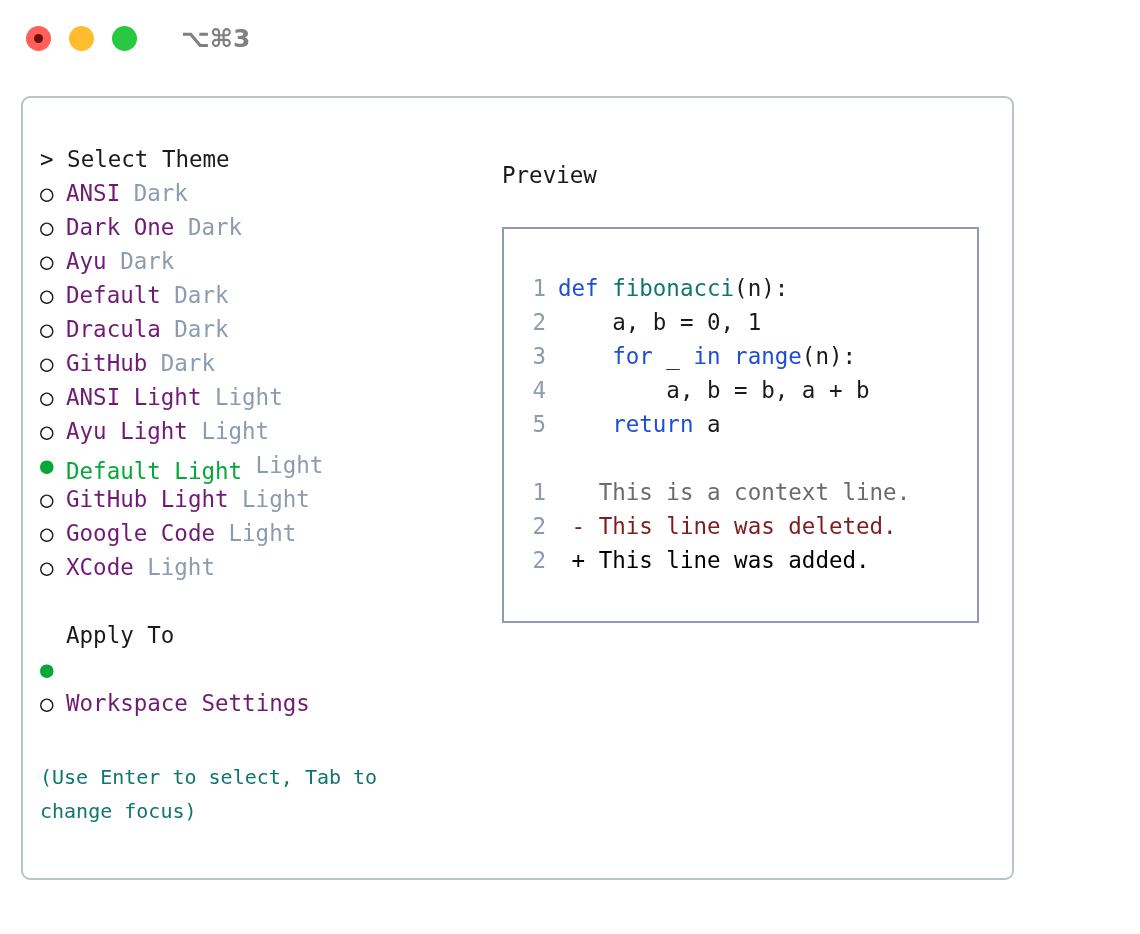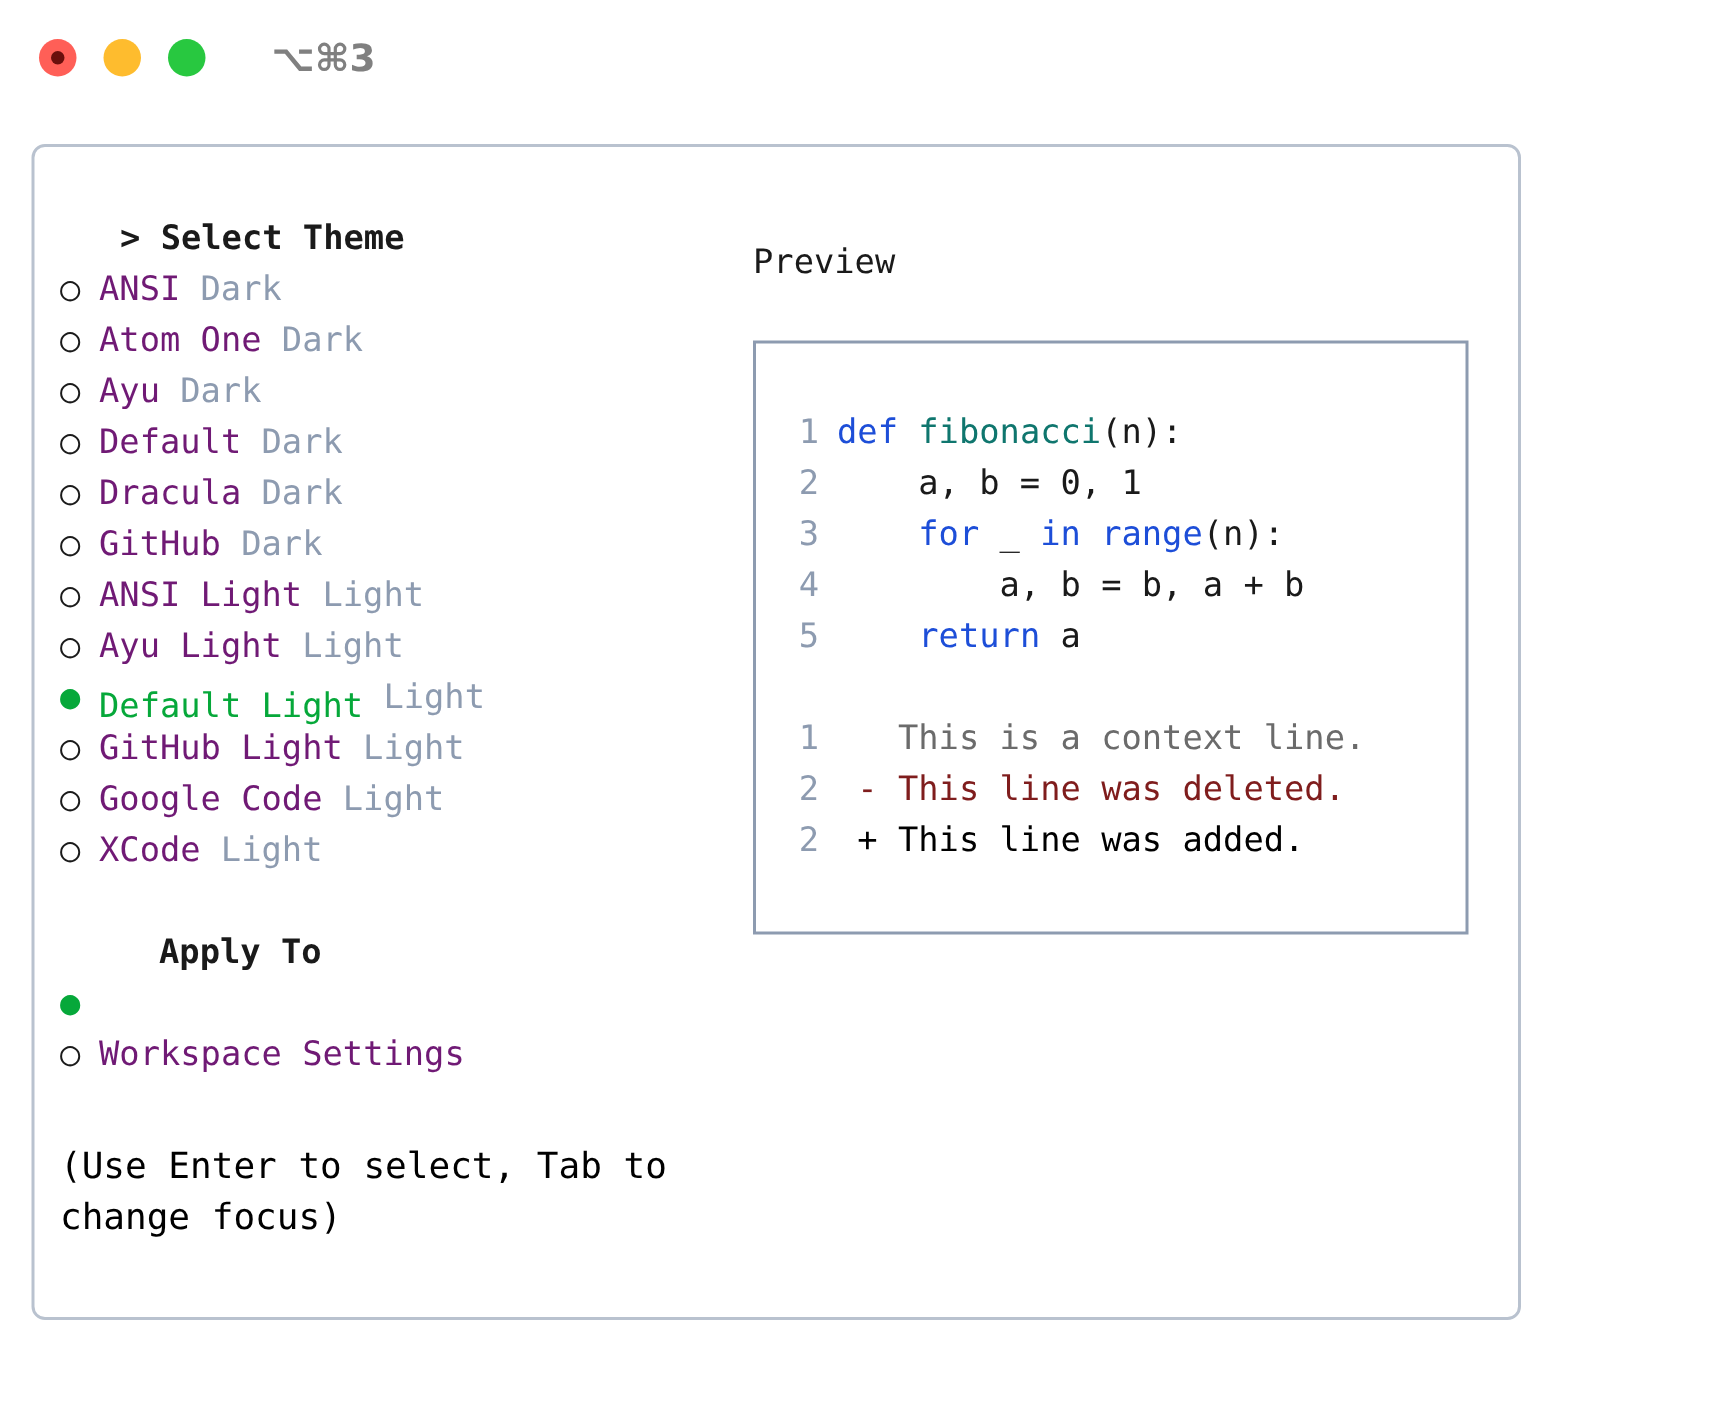--- a/index.html
+++ b/index.html
@@ -85,21 +85,21 @@
   .row {
     height: 34px;
     display: flex;
     align-items: center;
     font-size: 22.5px;
     color: #1a1a1a;
     white-space: pre;
     line-height: 34px;
   }
 
-  .hdr { font-weight: bold; margin-left: 40px; }
+  .hdr { font-weight: normal; }
 
   .bullet {
     display: inline-block;
     width: 26px;
     flex: 0 0 26px;
     font-size: 22.5px;
     color: #1a1a1a;
   }
   .bullet.sel  { color: #06a83a; }
   .bullet.none { color: transparent; }
@@ -108,23 +108,23 @@
   .label.sel { color: #06a83a; margin-top: 12px; }
   .tag       { color: #8d9bb0; padding-left: 0.6em; }
 
   .spacer { height: 34px; }
 
   #hint {
     position: absolute;
     left: 17px;
     top: 662px;
     width: 420px;
-    font-size: 24px;
-    line-height: 34px;
-    color: #000000;
+    font-size: 20px;
+    line-height: 34px;
+    color: #0f766e;
     white-space: pre-wrap;
   }
 
   
   #right-col {
     position: absolute;
     left: 479px;
     top: 44px;
     width: 500px;
   }
@@ -188,21 +188,21 @@
     <div id="window-title">⌥⌘3</div>
   </div>
 
   <div id="panel">
     <div id="panel-body">
 
       <div id="left-col">
         <div class="row hdr">&gt; Select Theme</div>
         <div id="theme-list">
             <div class="row"><span class="bullet">○</span><span class="label">ANSI</span><span class="tag">Dark</span></div>
-            <div class="row"><span class="bullet">○</span><span class="label">Atom One</span><span class="tag">Dark</span></div>
+            <div class="row"><span class="bullet">○</span><span class="label">Dark One</span><span class="tag">Dark</span></div>
             <div class="row"><span class="bullet">○</span><span class="label">Ayu</span><span class="tag">Dark</span></div>
             <div class="row"><span class="bullet">○</span><span class="label">Default</span><span class="tag">Dark</span></div>
             <div class="row"><span class="bullet">○</span><span class="label">Dracula</span><span class="tag">Dark</span></div>
             <div class="row"><span class="bullet">○</span><span class="label">GitHub</span><span class="tag">Dark</span></div>
             <div class="row"><span class="bullet">○</span><span class="label">ANSI Light</span><span class="tag">Light</span></div>
             <div class="row"><span class="bullet">○</span><span class="label">Ayu Light</span><span class="tag">Light</span></div>
             <div class="row"><span class="bullet sel">●</span><span class="label sel">Default Light</span><span class="tag">Light</span></div>
             <div class="row"><span class="bullet">○</span><span class="label">GitHub Light</span><span class="tag">Light</span></div>
             <div class="row"><span class="bullet">○</span><span class="label">Google Code</span><span class="tag">Light</span></div>
             <div class="row"><span class="bullet">○</span><span class="label">XCode</span><span class="tag">Light</span></div>

